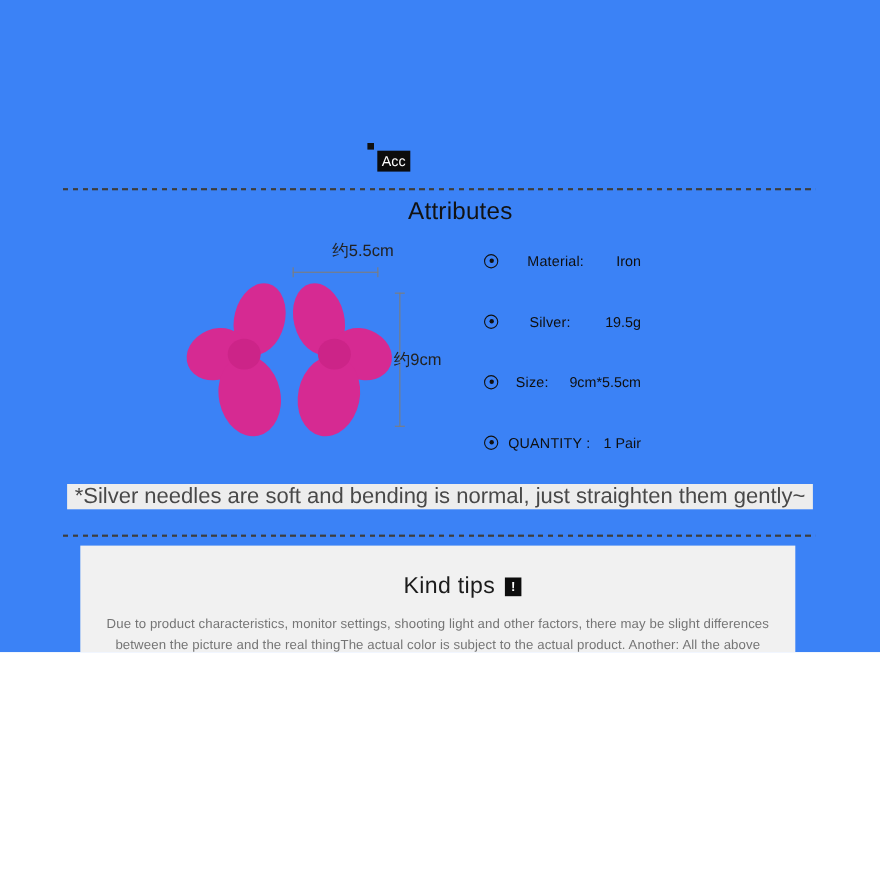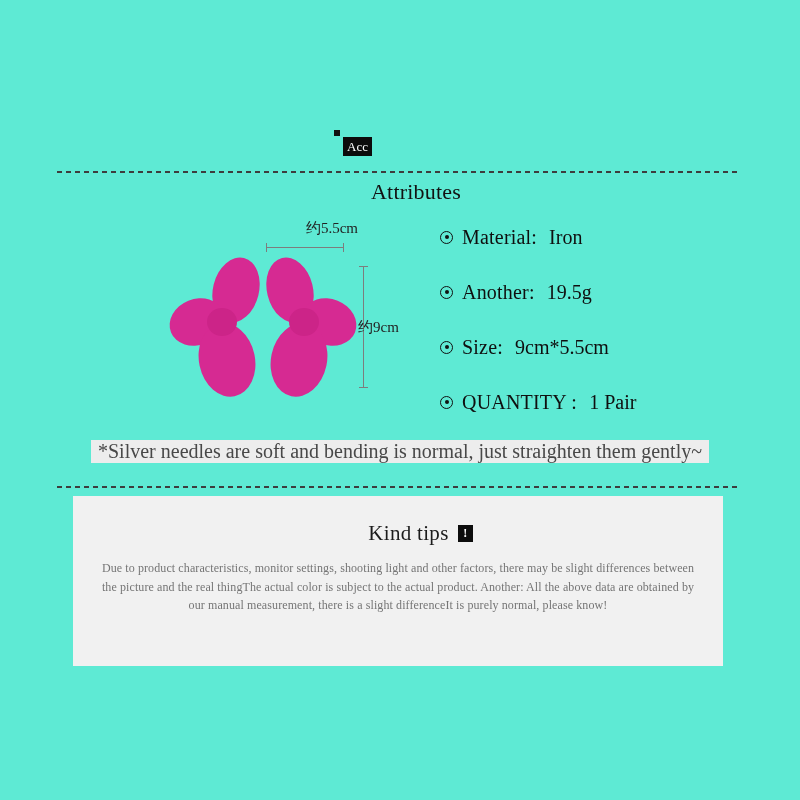--- a/index.html
+++ b/index.html
@@ -1,21 +1,21 @@
 <!DOCTYPE html>
 <html><head>
 <meta charset="utf-8">
 <style>
   * { margin: 0; padding: 0; box-sizing: border-box; }
   html, body { background: #ffffff; }
   .page {
     position: relative;
-    width: 800px; height: 800px;
-    background: #5eead4;
-    font-family: Liberation Serif, serif;
+    width: 800px; height: 593px;
+    background: #3b82f6;
+    font-family: Liberation Sans, sans-serif;
     overflow: hidden;
   }
   
   .hdr-sq {
     position: absolute; left: 334px; top: 130px;
     width: 6px; height: 6px; background: #111;
   }
   .hdr-badge {
     position: absolute; left: 343px; top: 137px;
     background: #0c0c0c; color: #fff;
@@ -49,21 +49,21 @@
   }
   .dim-v .line { position: absolute; top: 0; bottom: 0; left: 4px; width: 1px; background: #7d7d7d; }
   .dim-v .tick { position: absolute; left: 0; width: 9px; height: 1px; background: #7d7d7d; }
   .dim-v .t-t { top: 0; } .dim-v .t-b { bottom: 0; }
   .earrings-svg { position: absolute; left: 158px; top: 252px; }
   
   .attrs { position: absolute; left: 440px; top: 222px; }
   .attr-row {
     display: flex; align-items: center;
     height: 30px; margin-bottom: 25px;
-    font-size: 20px; color: #0f0f0f;
+    font-size: 13px; color: #0f0f0f; justify-content: space-between;
   }
   .bullet {
     width: 13px; height: 13px; border: 1.5px solid #111; border-radius: 50%;
     display: inline-flex; align-items: center; justify-content: center;
     margin-right: 9px; flex: 0 0 auto;
   }
   .bullet::after { content: ""; width: 4px; height: 4px; background: #111; border-radius: 50%; }
   .attr-label { letter-spacing: 0.2px; }
   .attr-value { margin-left: 12px; }
   
@@ -141,21 +141,21 @@
   <div class="dim-label dim-h-label">约9cm</div>
 
   <div class="attrs">
     <div class="attr-row">
       <span class="bullet"></span>
       <span class="attr-label">Material:</span>
       <span class="attr-value">Iron</span>
     </div>
     <div class="attr-row">
       <span class="bullet"></span>
-      <span class="attr-label">Another:</span>
+      <span class="attr-label">Silver:</span>
       <span class="attr-value">19.5g</span>
     </div>
     <div class="attr-row">
       <span class="bullet"></span>
       <span class="attr-label">Size:</span>
       <span class="attr-value">9cm*5.5cm</span>
     </div>
     <div class="attr-row">
       <span class="bullet"></span>
       <span class="attr-label">QUANTITY :</span>

